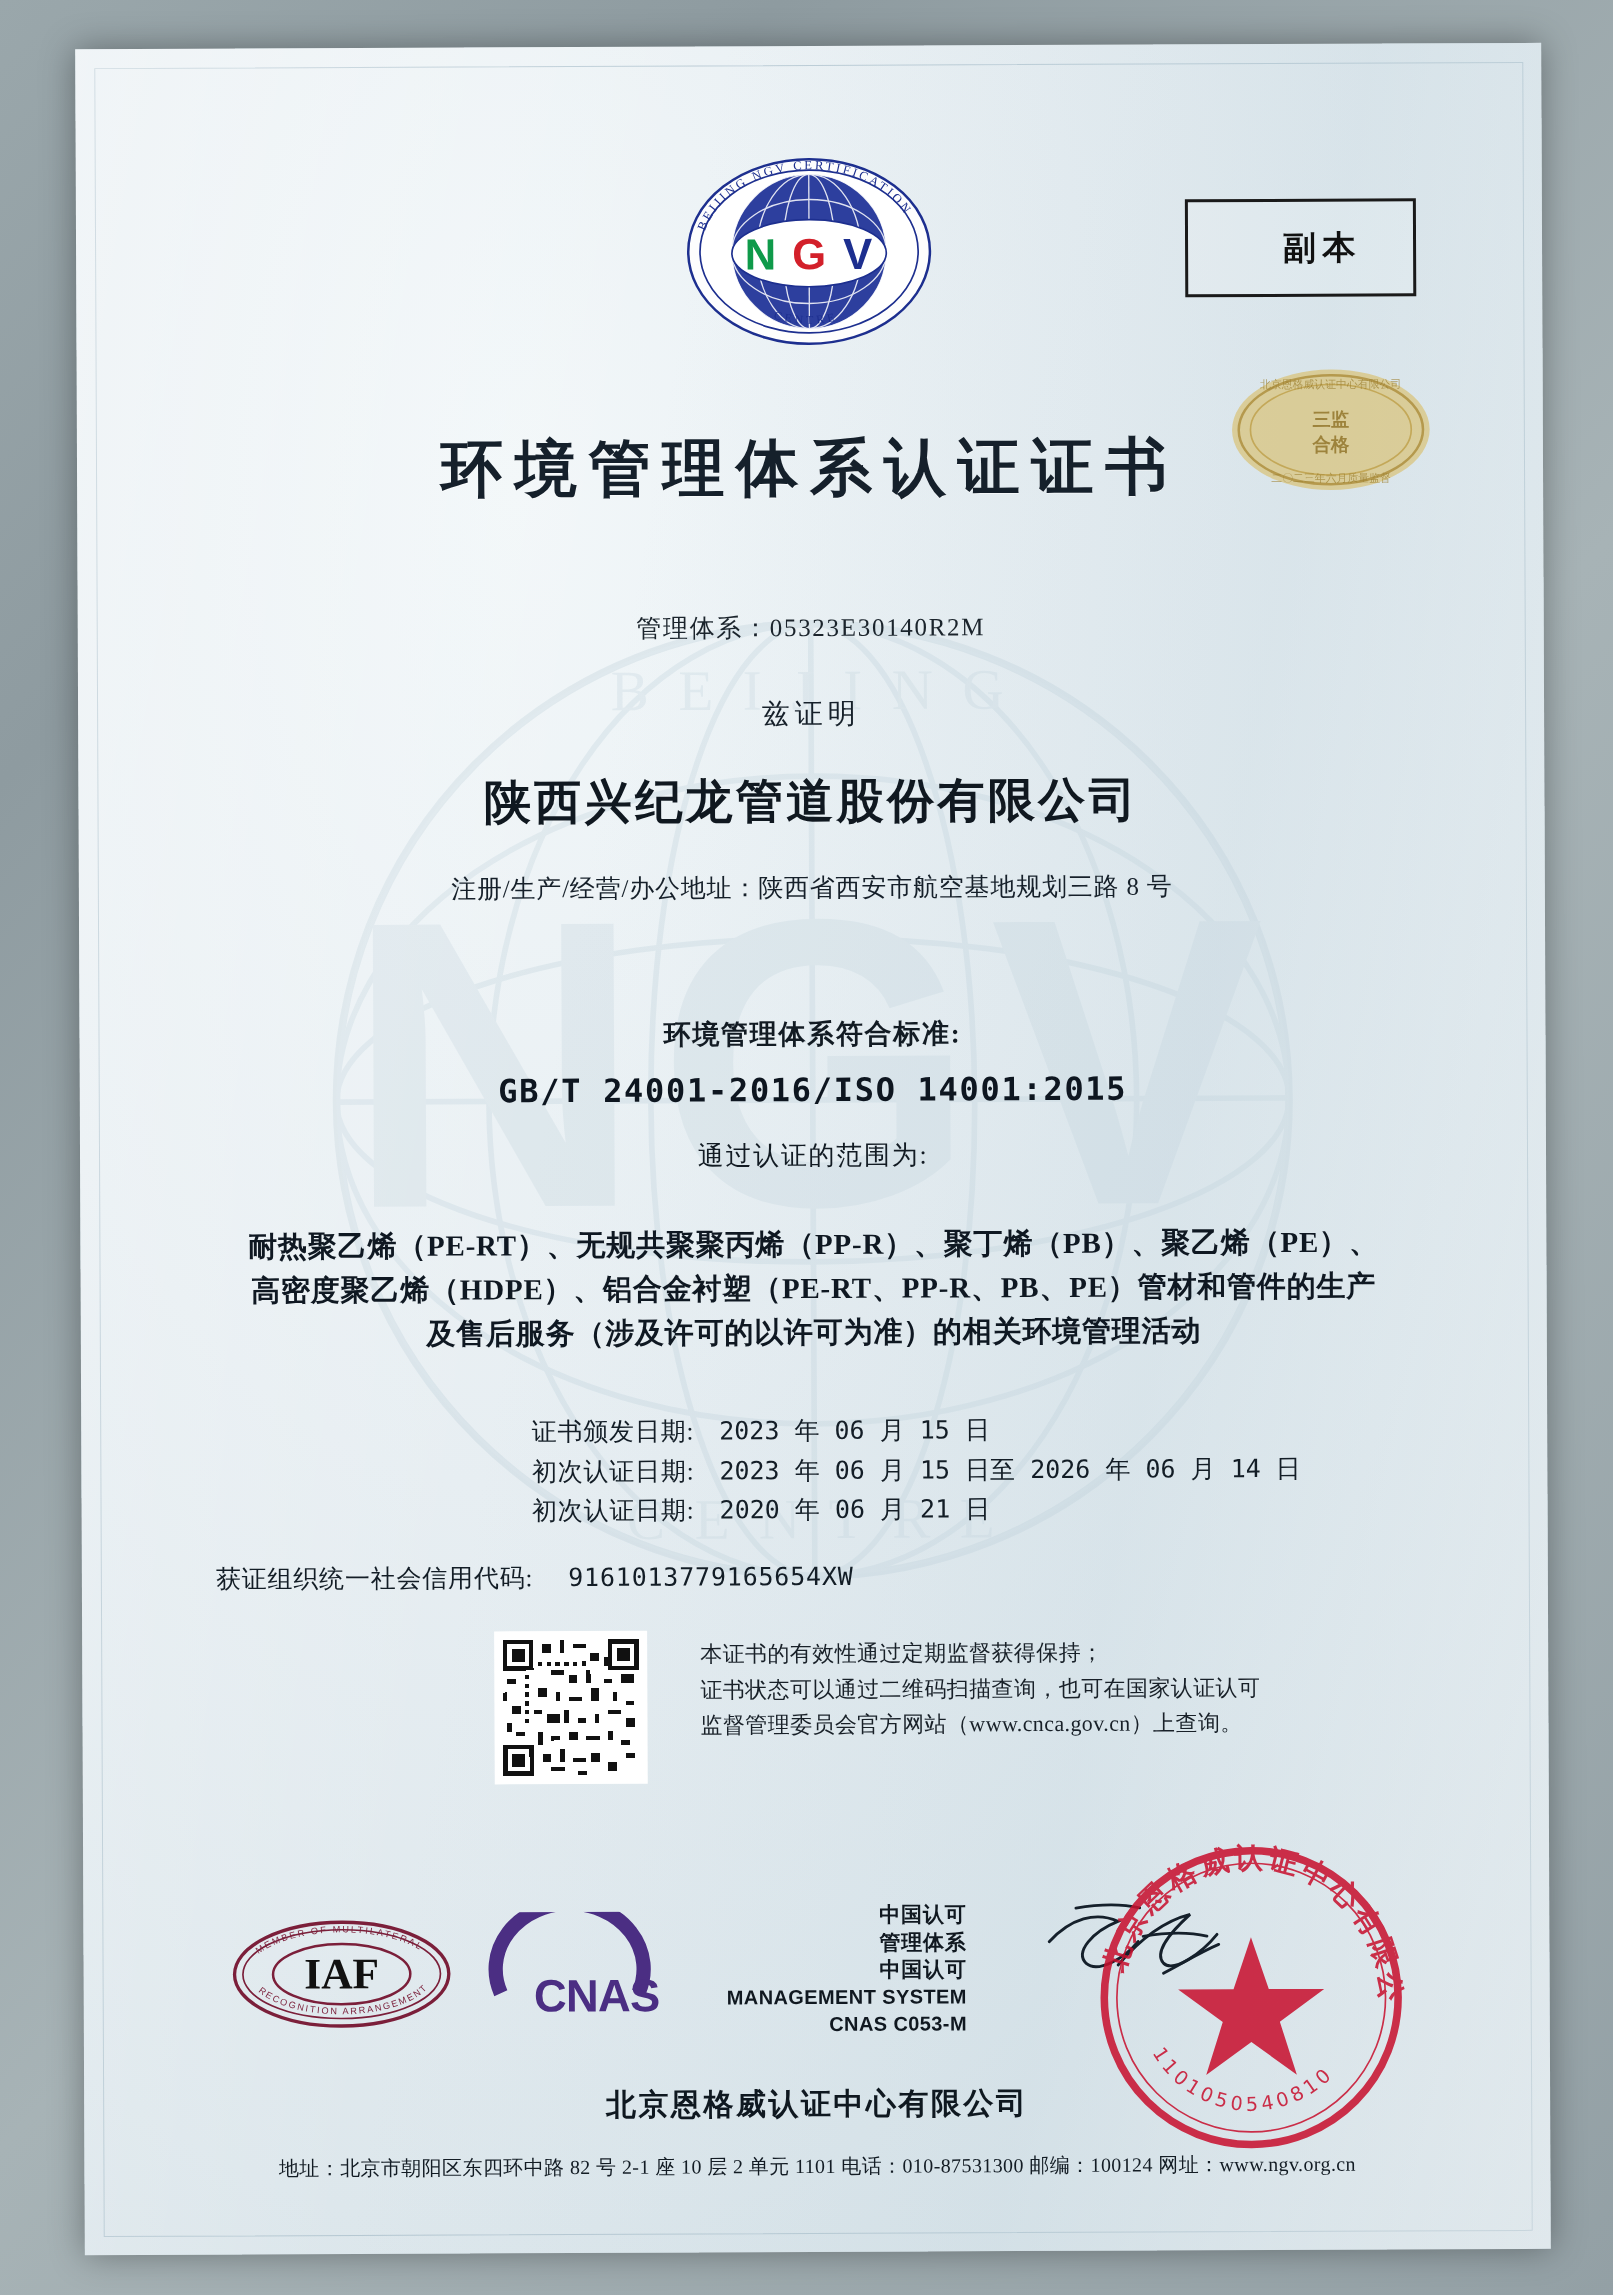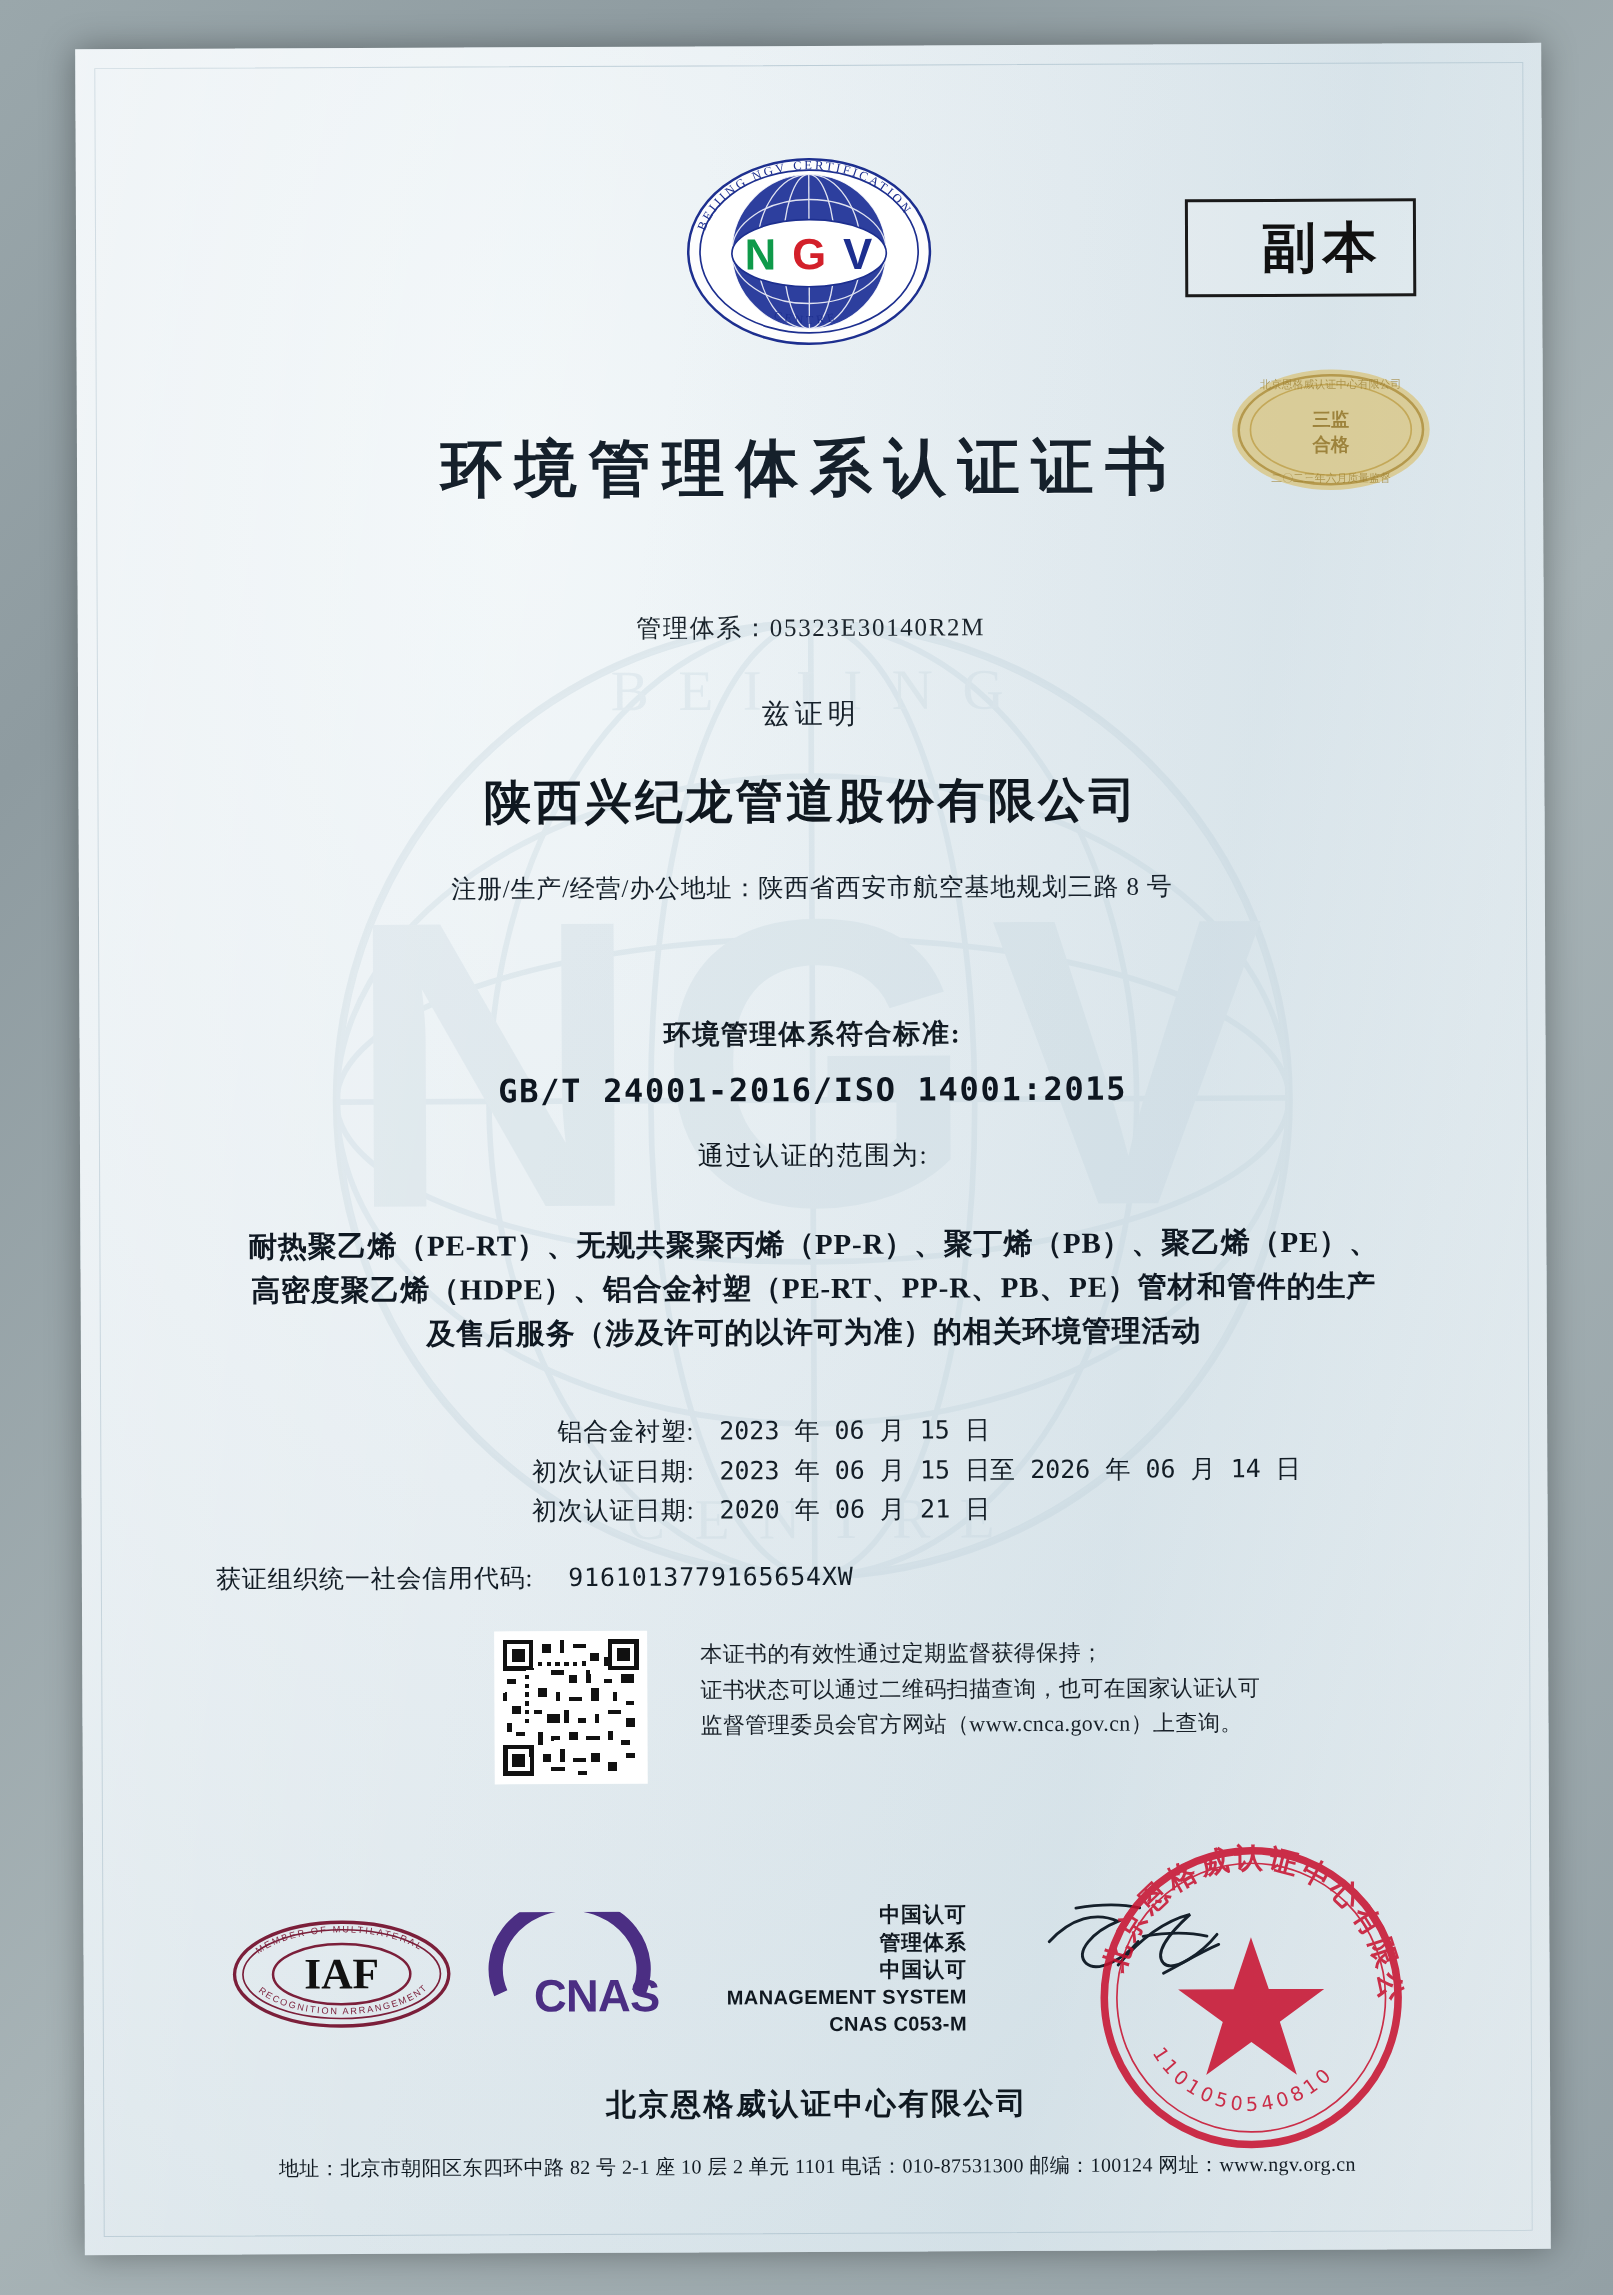--- a/index.html
+++ b/index.html
@@ -91,21 +91,21 @@
     top: 155px;
     width: 225px;
     height: 92px;
     border: 3.4px solid #1a1a1a;
     display: flex;
     align-items: center;
     justify-content: center;
     background: rgba(255,255,255,0.15);
   }
   .copy-box span {
-    font-size: 54px;
+    font-size: 33px;
     font-weight: bold;
     letter-spacing: 6.7px;
     color: #111;
     font-family: Liberation Mono, monospace;
     margin-left: 44px;
   }
 
   
   .gold-seal {
     position: absolute;
@@ -452,21 +452,21 @@
       <div class="scope-label">通过认证的范围为:</div>
 
       <div class="scope-body">
         <div>耐热聚乙烯（PE-RT）、无规共聚聚丙烯（PP-R）、聚丁烯（PB）、聚乙烯（PE）、</div>
         <div>高密度聚乙烯（HDPE）、铝合金衬塑（PE-RT、PP-R、PB、PE）管材和管件的生产</div>
         <div>及售后服务（涉及许可的以许可为准）的相关环境管理活动</div>
       </div>
 
       <div class="dates">
         <div class="row">
-          <div class="lab">铝合金衬塑:</div>
+          <div class="lab">证书颁发日期:</div>
           <div class="val">2023 年 06 月 15 日</div>
         </div>
         <div class="row">
           <div class="lab">初次认证日期:</div>
           <div class="val">2023 年 06 月 15 日至 2026 年 06 月 14 日</div>
         </div>
         <div class="row">
           <div class="lab">初次认证日期:</div>
           <div class="val">2020 年 06 月 21 日</div>
         </div>

